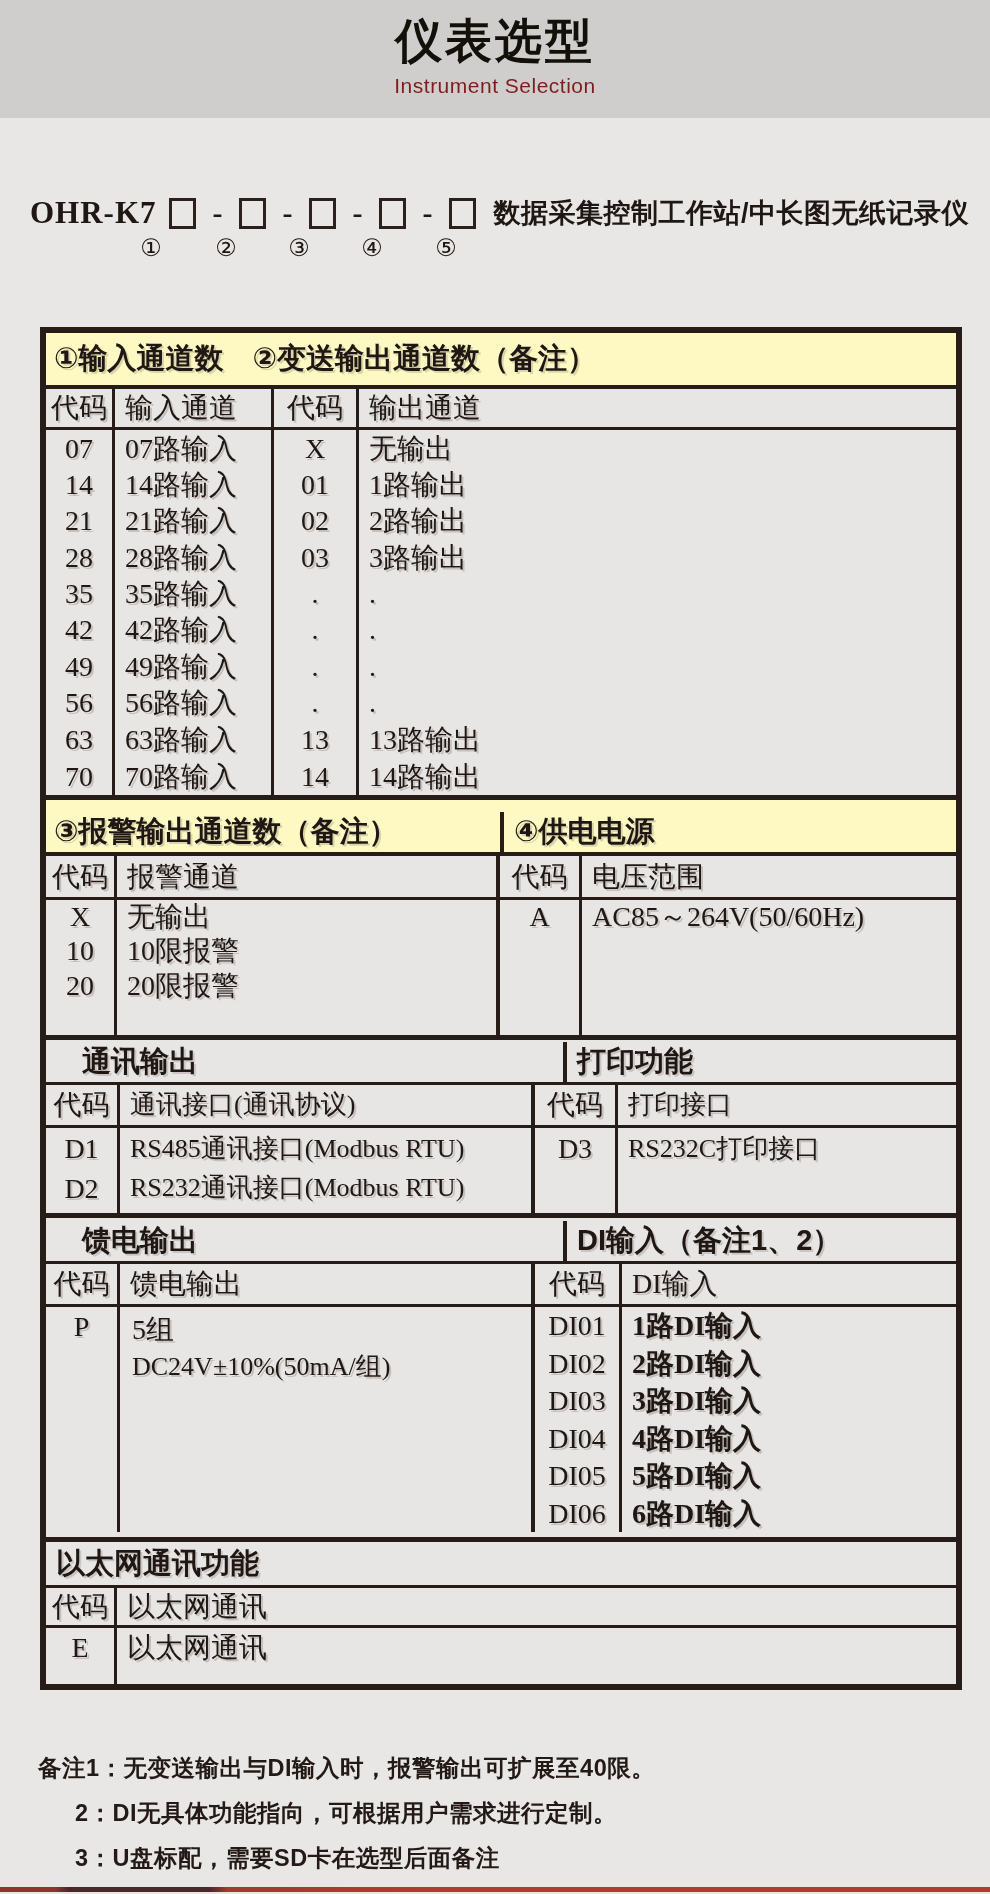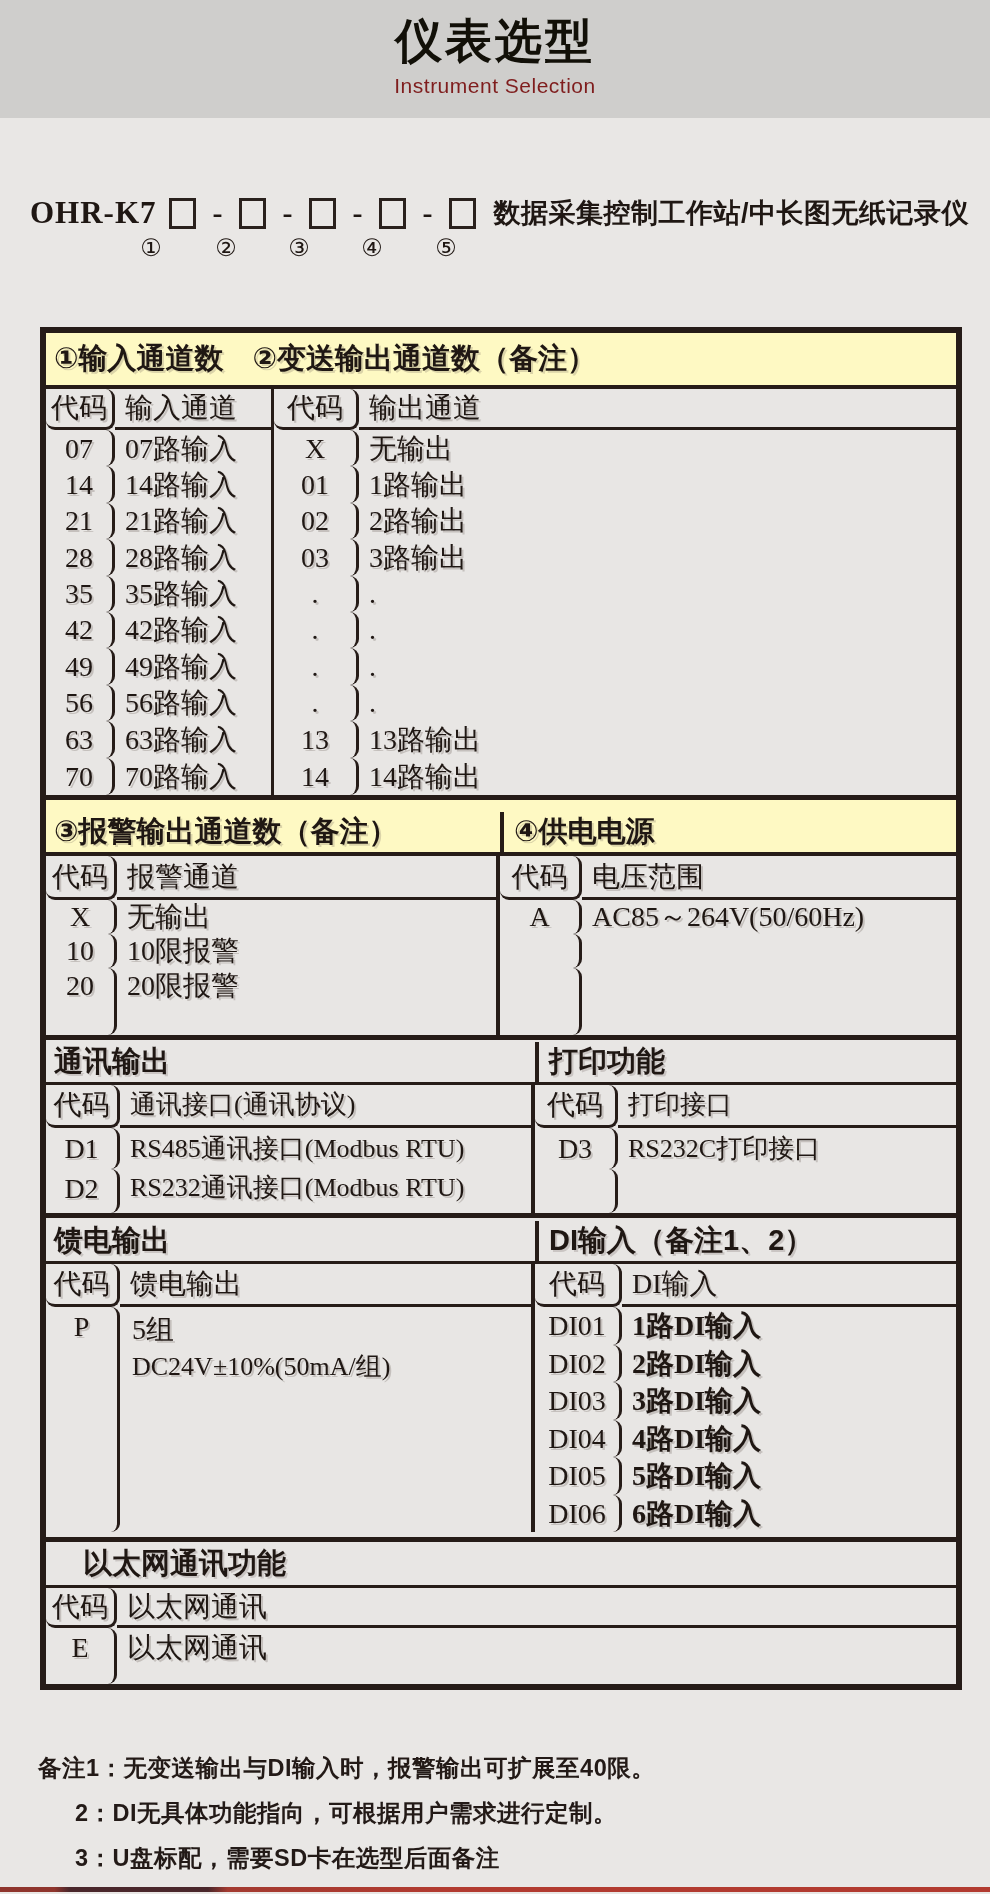--- a/index.html
+++ b/index.html
@@ -14,41 +14,41 @@
   .model-prefix{font-family:"Liberation Serif","DejaVu Serif",serif;font-size:31px;font-weight:700;letter-spacing:1px;}
   .mbox{display:inline-block;width:27px;height:31px;border:3px solid #2a211d;margin-left:20px;box-sizing:border-box;background:transparent;}
   .mbox.first{margin-left:12px;}
   .mdash{margin-left:17px;margin-right:-4px;font-family:"Liberation Serif","DejaVu Serif",serif;font-size:30px;font-weight:700;}
   .model-desc{margin-left:18px;font-size:27px;font-weight:700;letter-spacing:.5px;}
   .circles{position:absolute;top:234px;left:0;width:990px;height:30px;}
   .circles .circ{position:absolute;width:44px;text-align:center;font-size:24px;font-family:"DejaVu Sans",sans-serif;}
   .circ.p1{left:129px}.circ.p2{left:204px}.circ.p3{left:277px}.circ.p4{left:350px}.circ.p5{left:424px}
   
   .sel-table{position:absolute;left:40px;top:327px;width:910px;border:6px solid #261c18;background:#e8e6e4;}
-  .bb3{border-bottom:3px solid #261c18;}
+  .bb3{border-bottom:3px solid #261c18;padding-left:28px;}
   .bb4{border-bottom:4px solid #261c18;}
   .bb5{border-bottom:5px solid #261c18;}
   .light{background:#fef9c3;}
   .ttl{font-size:29px;font-weight:700;display:flex;align-items:center;padding-left:8px;
        text-shadow:2px 2px 0 rgba(96,84,76,.22);}
   .h52{height:52px}.h42{height:42px}.h43{height:43px}
-  .indent{padding-left:37px;}
+  .indent{padding-left:10px;}
   .pair{display:flex;align-items:flex-end;}
   .pair .pl{box-sizing:content-box;border-right:4px solid #261c18;display:flex;align-items:center;padding-left:8px;
             font-size:29px;font-weight:700;text-shadow:2px 2px 0 rgba(96,84,76,.22);}
   .pair .pr{flex:1;display:flex;align-items:center;padding-left:10px;
             font-size:29px;font-weight:700;text-shadow:2px 2px 0 rgba(96,84,76,.22);}
   .w454{width:446px;}  
   .w489{width:481px;}
   .grid{display:grid;}
   .cell{box-sizing:border-box;display:flex;align-items:center;
         font-family:"Liberation Serif","DejaVu Serif",serif;font-size:28px;line-height:1.05;
         text-shadow:2px 2px 0 rgba(96,84,76,.26);white-space:nowrap;}
   .cell.hd{border-bottom:3px solid #261c18;}
-  .cell.code{justify-content:center;text-align:right;border-radius:9px;}
+  .cell.code{justify-content:center;text-align:right;}
   .cell.lbl{padding-left:10px;}
   .br3{border-right:3px solid #261c18;}
   .br4{border-right:4px solid #261c18;}
   .pl22{padding-left:22px;font-weight:bold;}
   .pl26{padding-left:26px;}
   .gridA{grid-template-columns:69px 159px 85px 1fr;grid-template-rows:41px repeat(9,36.4px) 1fr;height:406px;}
   .gridB{grid-template-columns:71px 383px 82px 1fr;grid-template-rows:44px 34px 34px 1fr;height:179px;}
   .gridB .cell:nth-last-child(-n+4){align-items:flex-start;padding-top:3px;}
   .gridC{grid-template-columns:74px 415px 83px 1fr;grid-template-rows:43px 41px 1fr;height:128px;}
   .gridC .cell.lbl{font-size:26px;}

